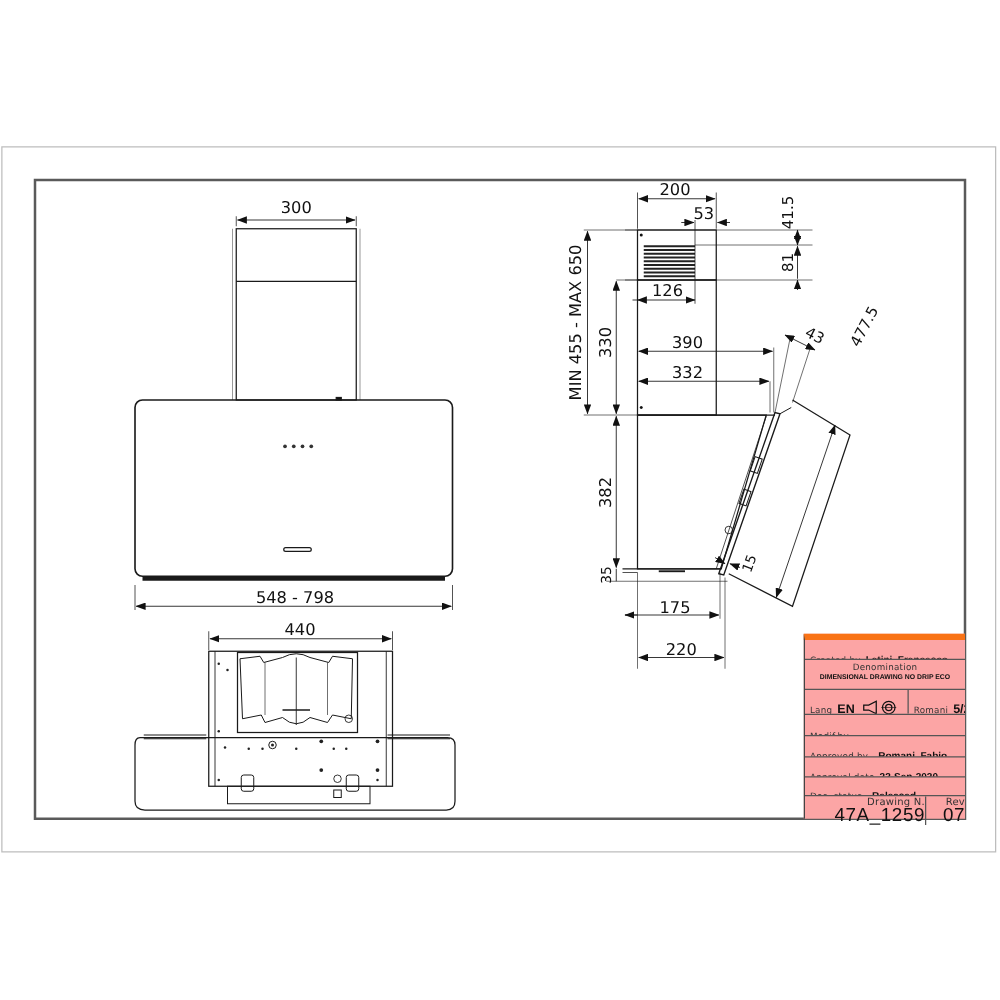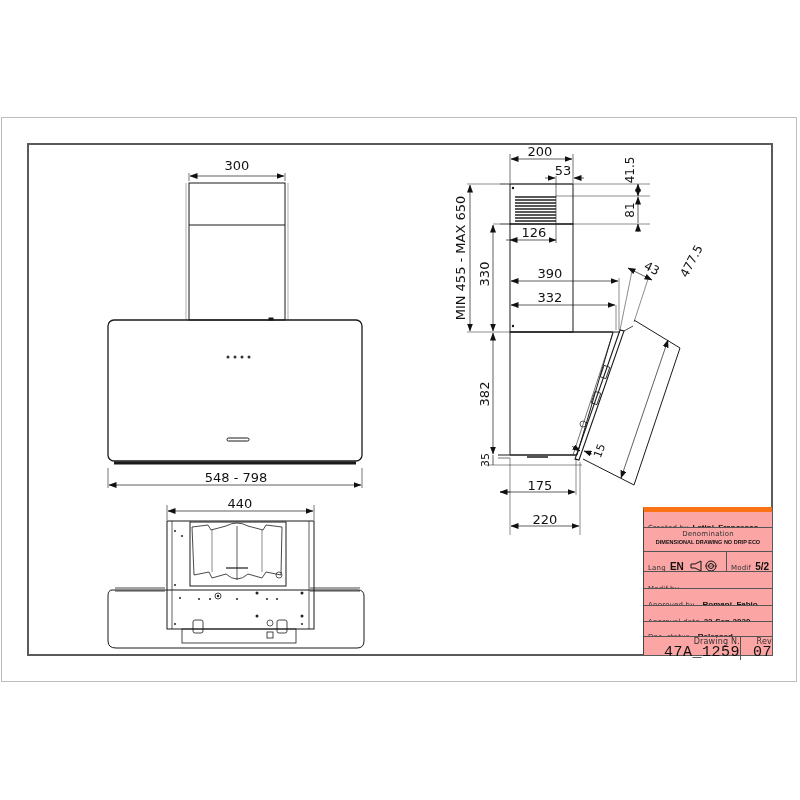--- a/index.html
+++ b/index.html
@@ -20,21 +20,21 @@
   .lang-cell { position: absolute; left: 0; top: 0; width: 83px; height: 19px; border-right: 1px solid #555; padding: 3px 0 0 4px; box-sizing: border-box; }
   .sheet-cell { position: absolute; left: 83px; top: 0; width: 45px; height: 19px; padding: 3px 0 0 4px; box-sizing: border-box; }
   .row-modif { top: 60px; height: 17px; padding: 4px 0 0 4px; }
   .row-approved { top: 77px; height: 17px; padding: 3px 0 0 4px; }
   .row-date { top: 94px; height: 16px; padding: 3px 0 0 4px; }
   .row-status { top: 110px; height: 15px; padding: 2px 0 0 4px; }
   .row-drawing { top: 125px; height: 23px; border-bottom: none; }
   .dn-cell { position: absolute; left: 0; top: 0; width: 97px; height: 23px; border-right: 1px solid #555; text-align: right; box-sizing: border-box; }
   .rev-cell { position: absolute; left: 97px; top: 0; width: 31px; height: 23px; text-align: right; box-sizing: border-box; }
   .dn-cell .lbl, .rev-cell .lbl { display: block; font-size: 8px; line-height: 9px; }
-  .dn-cell .big, .rev-cell .big { display: block; font-size: 15px; line-height: 14px; font-family: Liberation Mono, monospace; letter-spacing: 0.5px; }
+  .dn-cell .big, .rev-cell .big { display: block; font-size: 15px; line-height: 14px; font-family: Liberation Sans, sans-serif; letter-spacing: 0.5px; }
   .gap { display: inline-block; width: 4px; }
   .lang-icons { display: inline-block; vertical-align: middle; }
 </style>
 </head>
 <body>
 
 <div class="sheet-outer"></div>
 <div class="sheet-inner"></div>
 
 <svg class="drawing" viewBox="0 0 800 800">
@@ -243,21 +243,21 @@
           <path d="M2,4 L6,4 L12,1 L12,11 L6,8 L2,8 Z"></path>
         </g>
         <g fill="none" stroke="#111" stroke-width="1">
           <circle cx="22" cy="6" r="5"></circle>
           <circle cx="22" cy="6" r="2.5"></circle>
           <line x1="16" y1="6" x2="28" y2="6" stroke-width="0.5"></line>
         </g>
       </svg>
     </div>
     <div class="sheet-cell">
-      <span class="lbl">Modif</span><span class="gap"></span><span class="val" style="font-size:10px">5/2</span>
+      <span class="lbl">Romani</span><span class="gap"></span><span class="val" style="font-size:10px">5/2</span>
     </div>
   </div>
   <div class="tb-row row-modif">
     <span class="lbl">Modif.by</span>
   </div>
   <div class="tb-row row-approved">
     <span class="lbl">Approved by</span><span class="gap"></span><span class="gap"></span><span class="val">Romani, Fabio</span>
   </div>
   <div class="tb-row row-date">
     <span class="lbl">Approval date</span><span class="gap"></span><span class="val">22-Sep-2020</span>

